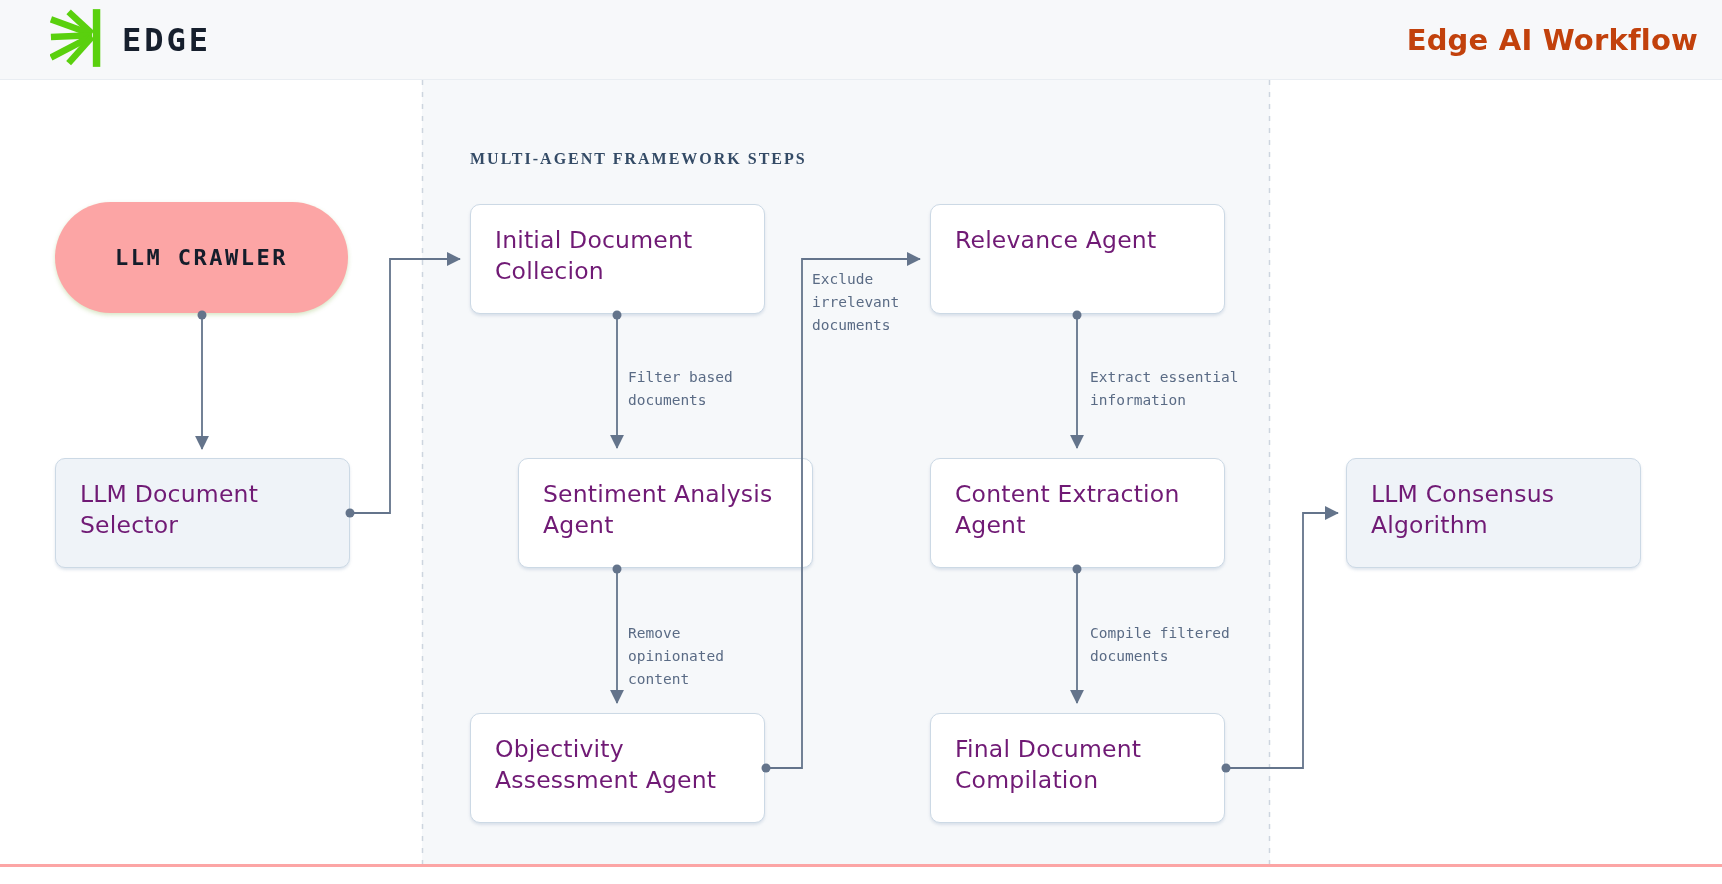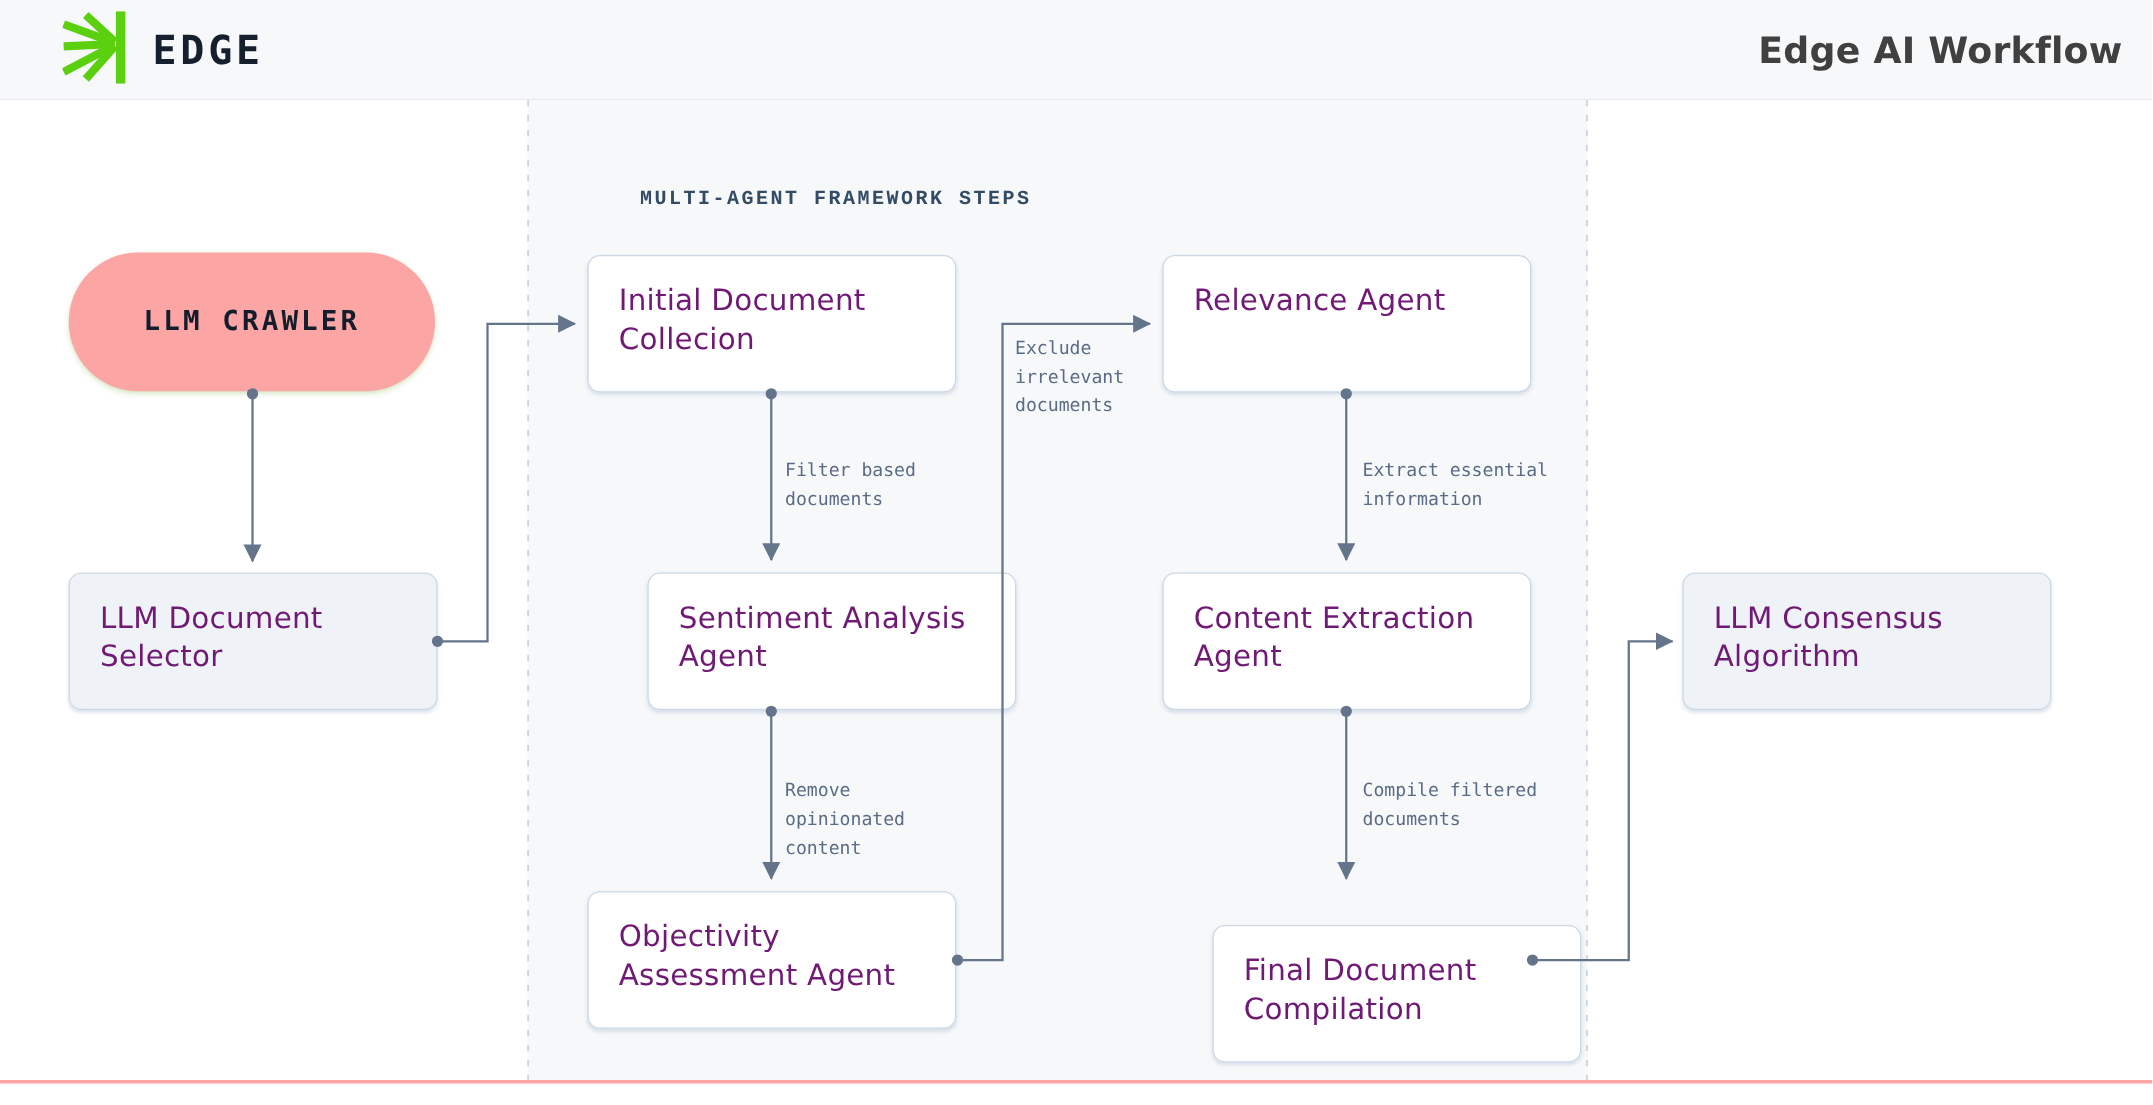--- a/index.html
+++ b/index.html
@@ -6,44 +6,44 @@
   .stage{position:relative;width:1722px;height:867px;background:#ffffff;overflow:hidden;
          font-family:"DejaVu Sans",sans-serif;border-bottom:3px solid #fca5a5;box-sizing:border-box;}
 
   
   .header{position:absolute;left:0;top:0;width:1722px;height:79px;background:#f7f8fa;
           border-bottom:1px solid #e9edf2;z-index:3;display:flex;align-items:center;}
   .brand{display:flex;align-items:center;gap:18px;margin-left:50px;cursor:pointer;}
   .brand-word{font-family:"DejaVu Sans Mono",monospace;font-weight:bold;font-size:32px;
               letter-spacing:3px;color:#161f2d;}
   .hdr-title{position:absolute;right:24px;top:50%;transform:translateY(-50%);
-             font-weight:bold;font-size:29px;color:#404040;letter-spacing:.2px;}
+             font-weight:bold;font-size:29px;color:#c2410c;letter-spacing:.2px;}
 
   
   .band{position:absolute;left:422px;top:79px;width:848px;height:805px;background:#f6f8fa;z-index:0;}
 
   .section-label{position:absolute;left:470px;top:150px;z-index:2;
-                 font-family:Liberation Mono, monospace;font-weight:bold;font-size:16px;
-                 letter-spacing:2px;color:#344b66;margin-left:42px;}
+                 font-family:Liberation Serif, serif;font-weight:bold;font-size:16px;
+                 letter-spacing:2px;color:#344b66;}
 
   
   .node{position:absolute;width:295px;height:110px;box-sizing:border-box;background:#ffffff;
         border:1.5px solid #ccd9e5;border-radius:10px;padding:20px 24px;z-index:1;cursor:pointer;
         box-shadow:0 2px 3px rgba(163,180,202,.35);}
   .node .lbl{font-size:23.5px;line-height:31px;color:#701a75;font-weight:500;letter-spacing:.2px;}
   .node.alt{background:#eff3f8;}
 
   .n-initial  {left:470px; top:204px;}
   .n-relevance{left:930px; top:204px;}
   .n-selector {left:55px;  top:458px;}
   .n-sentiment{left:470px; top:458px;margin-left:48px;}
   .n-content  {left:930px; top:458px;}
   .n-consensus{left:1346px;top:458px;}
   .n-objectivity{left:470px;top:713px;}
-  .n-final    {left:930px; top:740px;margin-left:40px;}
+  .n-final    {left:930px; top:713px;}
 
   .pill{position:absolute;left:55px;top:202px;width:293px;height:111px;border-radius:56px;
         background:#fca5a5;z-index:1;display:flex;align-items:center;justify-content:center;cursor:pointer;
         box-shadow:0 2px 4px rgba(124,170,60,.3);}
   .pill .lbl{font-family:"DejaVu Sans Mono",monospace;font-weight:bold;font-size:22px;
              letter-spacing:2.5px;color:#141d2b;}
 
   
   .edge-label{position:absolute;z-index:2;font-family:"DejaVu Sans Mono",monospace;
               font-size:14.5px;line-height:23px;color:#5a6b85;white-space:pre-line;}

